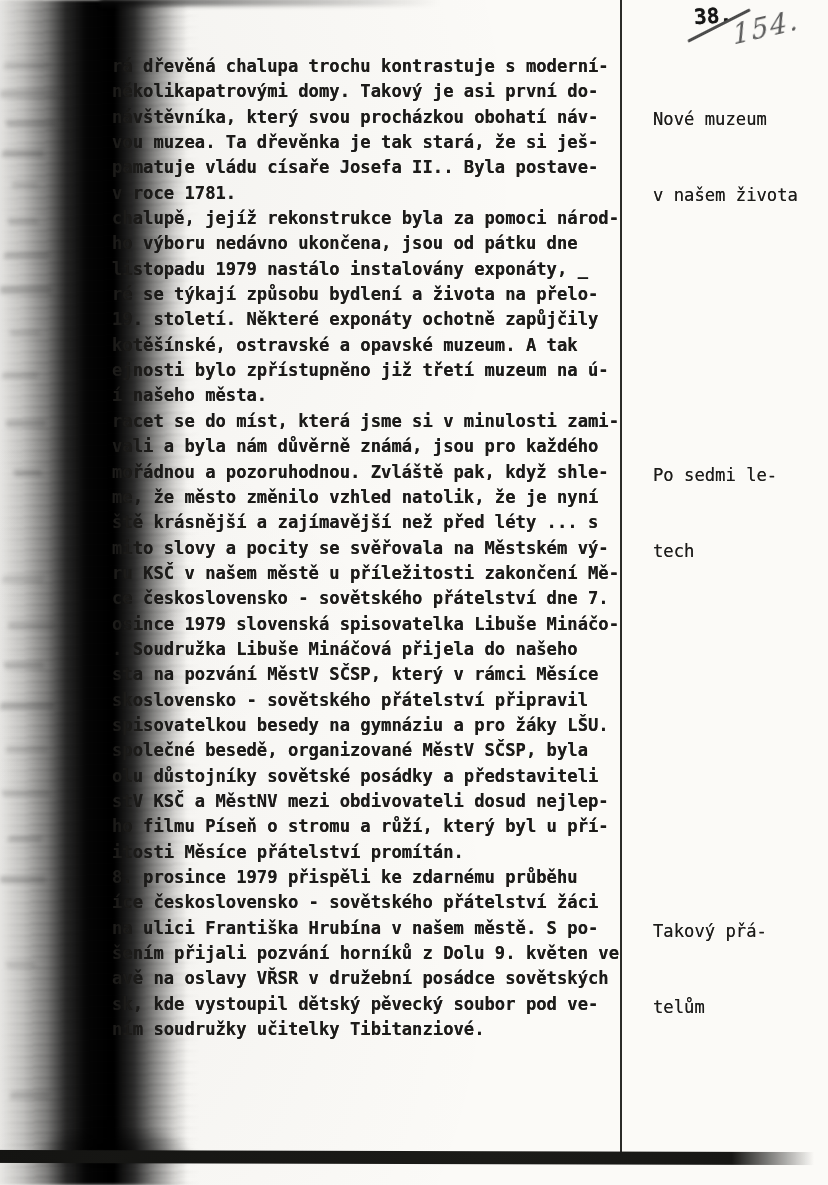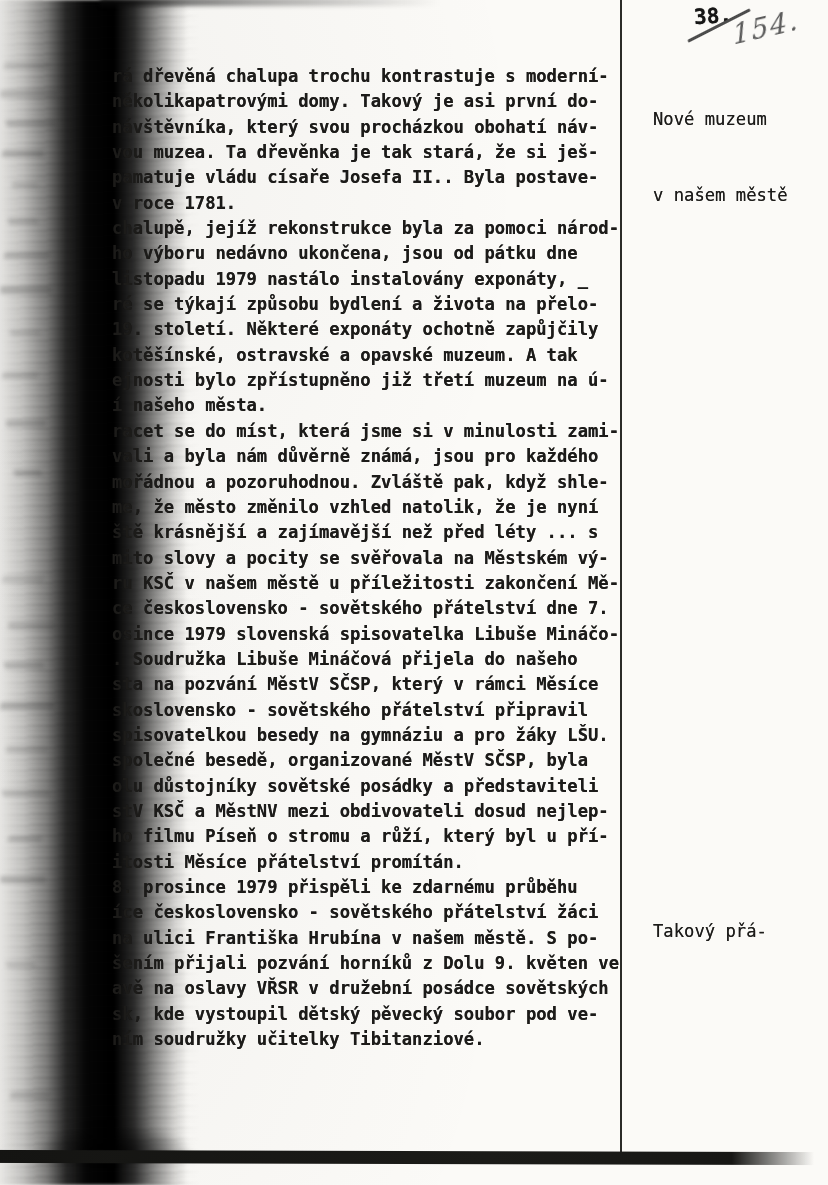--- a/index.html
+++ b/index.html
@@ -58,21 +58,21 @@
     position:absolute;left:34px;top:1124px;width:160px;height:36px;
     background:radial-gradient(ellipse at 50% 80%, rgba(0,0,0,0.8), rgba(0,0,0,0) 70%);
     filter:blur(3px);
   }
   .rule-vertical{
     position:absolute;left:620px;top:0;width:2px;height:1153px;
     background:#2b2b28;
   }
   
   .body-text{
-    position:absolute;left:112px;top:64px;width:516px;
+    position:absolute;left:112px;top:54px;width:516px;
     font-size:17.2px;font-weight:bold;line-height:25.35px;
     color:#1c1b19;white-space:pre;
     text-shadow:0 0 0.6px rgba(20,20,20,0.75);
   }
   .tline{height:25.35px;}
   
   .margin-note{
     position:absolute;left:653px;width:168px;
     font-size:17.2px;font-weight:normal;line-height:25.35px;
     color:#1c1b19;white-space:pre;
@@ -146,19 +146,24 @@
   <div class="bottom-edge"></div>
 
   <div class="typed-num">38.</div>
   <div class="strike"></div>
   <div class="hand-num">154.</div>
 
   <div class="body-text"><div class="tline">rá dřevěná chalupa trochu kontrastuje s moderní-</div><div class="tline">několikapatrovými domy. Takový je asi první do-</div><div class="tline">návštěvníka, který svou procházkou obohatí náv-</div><div class="tline">vou muzea. Ta dřevěnka je tak stará, že si ješ-</div><div class="tline">pamatuje vládu císaře Josefa II.. Byla postave-</div><div class="tline">v roce 1781.</div><div class="tline">chalupě, jejíž rekonstrukce byla za pomoci národ-</div><div class="tline">ho výboru nedávno ukončena, jsou od pátku dne</div><div class="tline">listopadu 1979 nastálo instalovány exponáty, _</div><div class="tline">ré se týkají způsobu bydlení a života na přelo-</div><div class="tline">19. století. Některé exponáty ochotně zapůjčily</div><div class="tline">kotěšínské, ostravské a opavské muzeum. A tak</div><div class="tline">ejnosti bylo zpřístupněno již třetí muzeum na ú-</div><div class="tline">í našeho města.</div><div class="tline">racet se do míst, která jsme si v minulosti zami-</div><div class="tline">vali a byla nám důvěrně známá, jsou pro každého</div><div class="tline">mořádnou a pozoruhodnou. Zvláště pak, když shle-</div><div class="tline">me, že město změnilo vzhled natolik, že je nyní</div><div class="tline">ště krásnější a zajímavější než před léty ... s</div><div class="tline">mito slovy a pocity se svěřovala na Městském vý-</div><div class="tline">ru KSČ v našem městě u příležitosti zakončení Mě-</div><div class="tline">ce československo - sovětského přátelství dne 7.</div><div class="tline">osince 1979 slovenská spisovatelka Libuše Mináčo-</div><div class="tline">. Soudružka Libuše Mináčová přijela do našeho</div><div class="tline">sta na pozvání MěstV SČSP, který v rámci Měsíce</div><div class="tline">skoslovensko - sovětského přátelství připravil</div><div class="tline">spisovatelkou besedy na gymnáziu a pro žáky LŠU.</div><div class="tline">společné besedě, organizované MěstV SČSP, byla</div><div class="tline">olu důstojníky sovětské posádky a představiteli</div><div class="tline">stV KSČ a MěstNV mezi obdivovateli dosud nejlep-</div><div class="tline">ho filmu Píseň o stromu a růží, který byl u pří-</div><div class="tline">itosti Měsíce přátelství promítán.</div><div class="tline">8. prosince 1979 přispěli ke zdarnému průběhu</div><div class="tline">íce československo - sovětského přátelství žáci</div><div class="tline">na ulici Františka Hrubína v našem městě. S po-</div><div class="tline">šením přijali pozvání horníků z Dolu 9. květen ve</div><div class="tline">avě na oslavy VŘSR v družební posádce sovětských</div><div class="tline">sk, kde vystoupil dětský pěvecký soubor pod ve-</div><div class="tline">ním soudružky učitelky Tibitanziové.</div></div>
 
   <div class="margin-note mn1">
     <span>Nové muzeum</span>
-    <span>v našem městě</span>
+    <span>v našem života</span>
+  </div>
+  <div class="margin-note mn2">
+    <span>Po sedmi le-</span>
+    <span>tech</span>
   </div>
   <div class="margin-note mn3">
     <span>Takový přá-</span>
+    <span>telům</span>
   </div>
 
 </div>
 
 </body></html>

